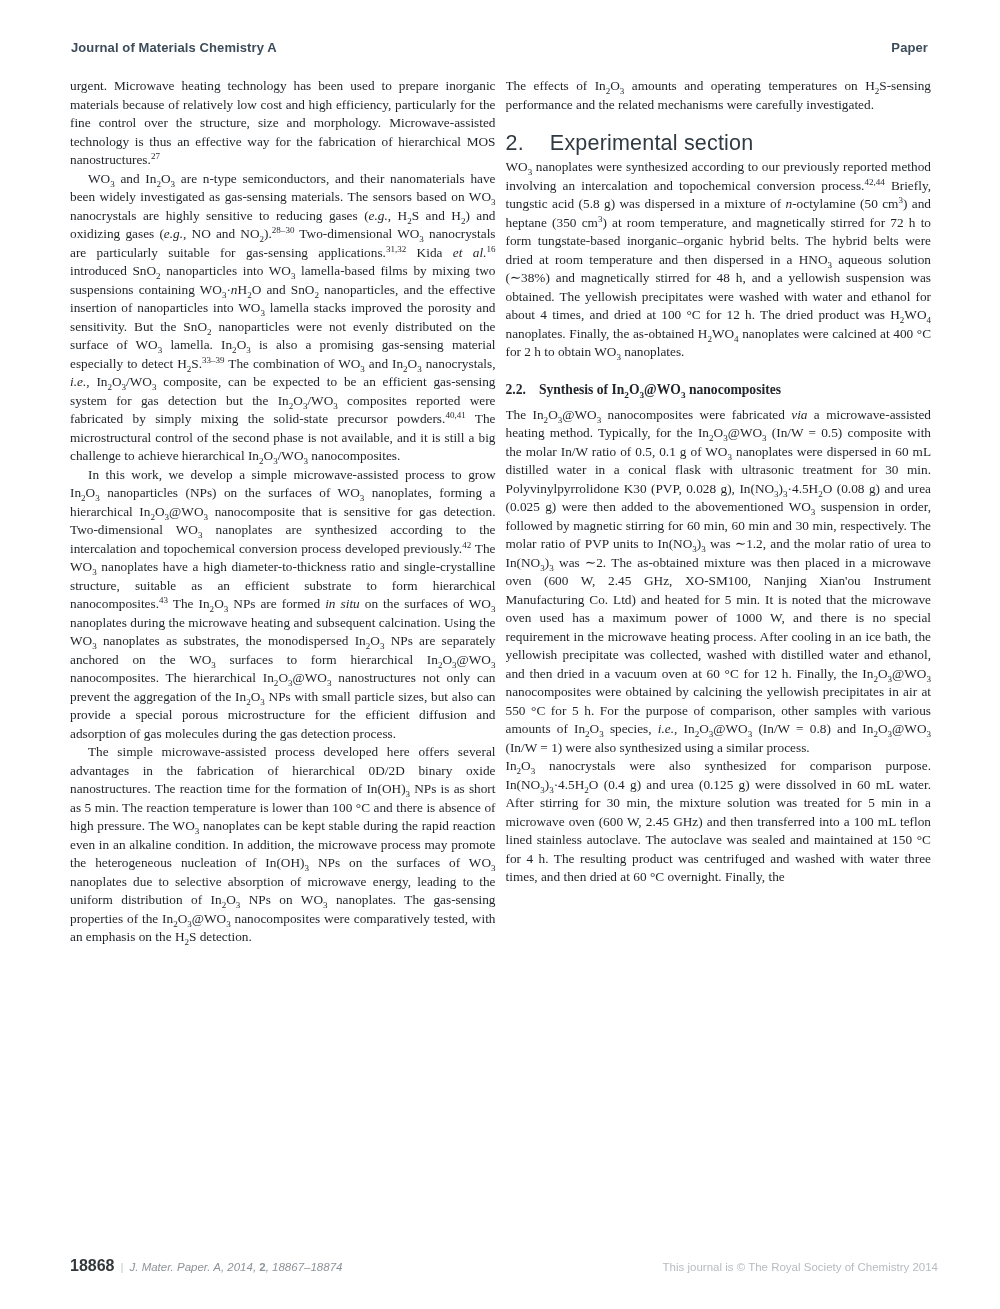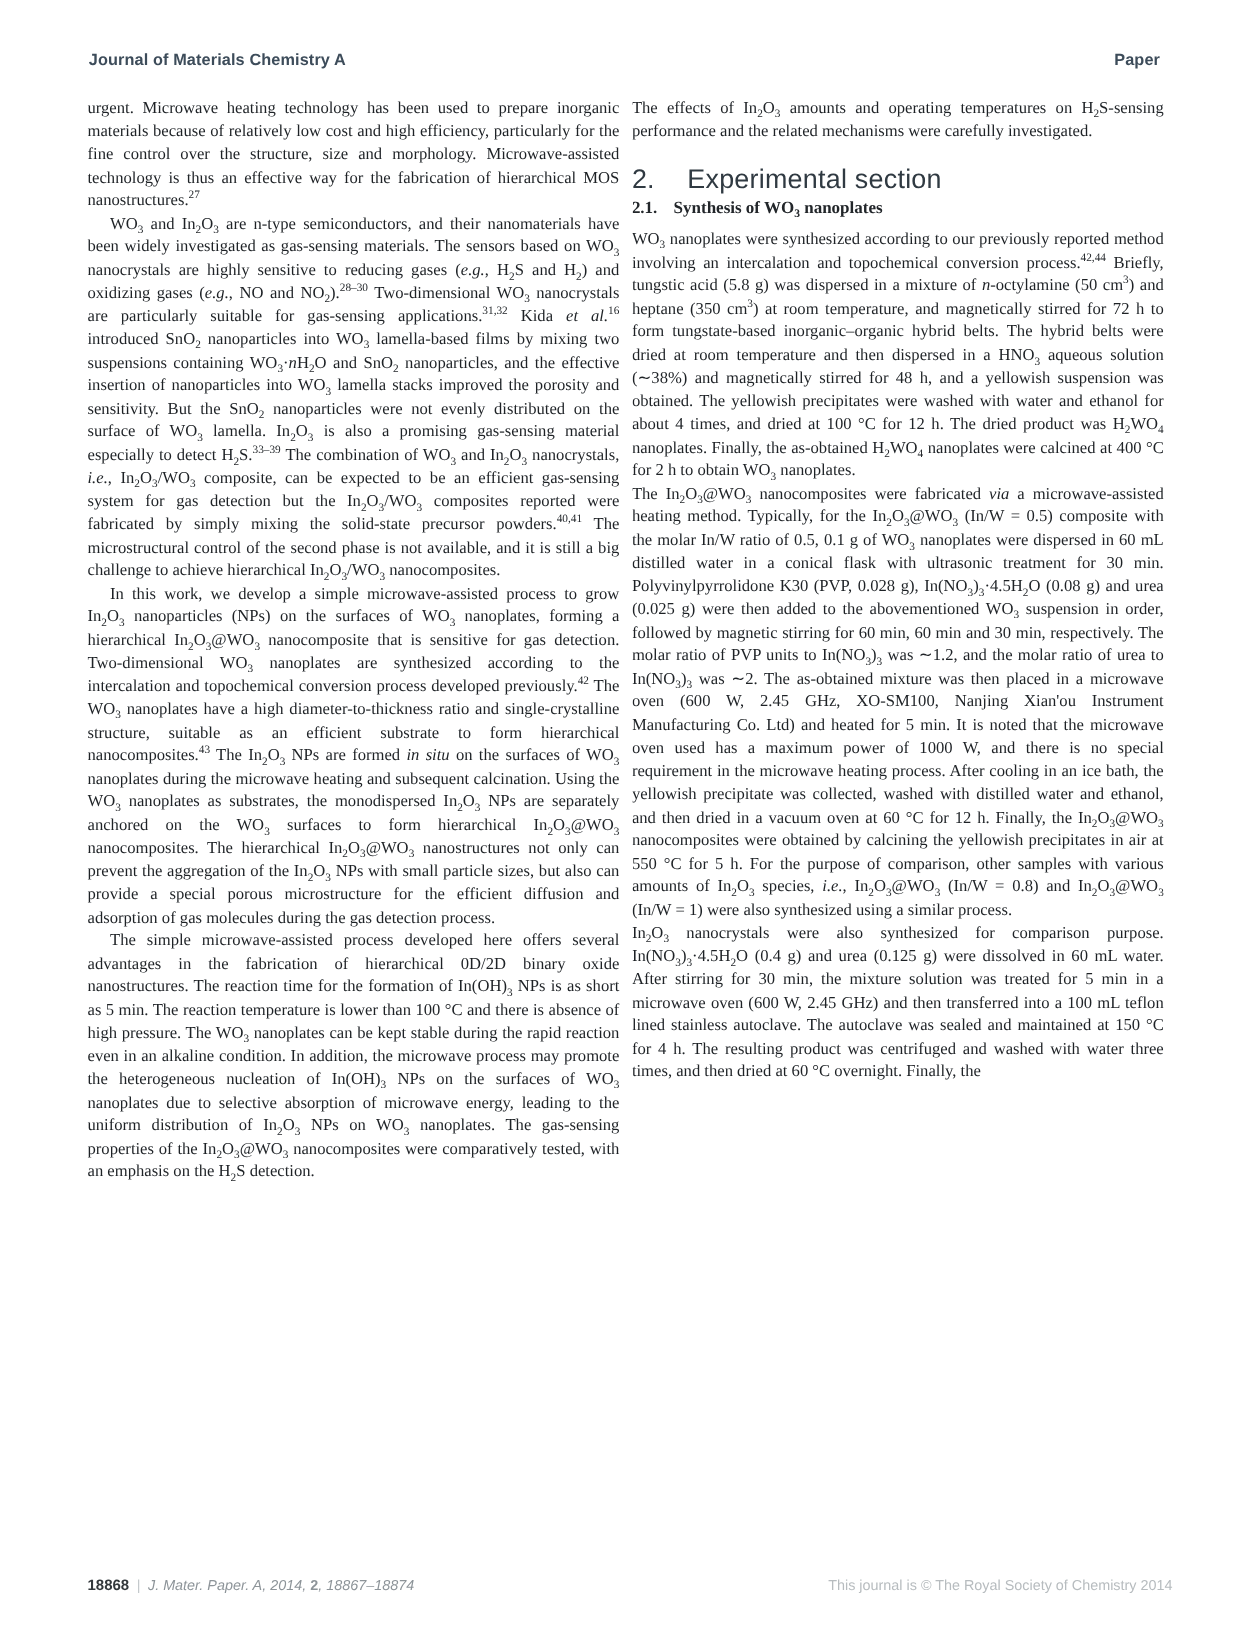--- a/index.html
+++ b/index.html
@@ -83,21 +83,21 @@
     display: flex;
     justify-content: space-between;
     align-items: baseline;
     font-family: "Liberation Sans", sans-serif;
     font-size: 11.5px;
   }
   .footer-left { color: var(--footer-muted); }
   .footer-left .page-num {
     font-weight: bold;
     color: var(--footer-dark);
-    font-size: 12px;
+    font-size: 16px;
     margin-right: 6px;
   }
   .footer-left .sep { margin-right: 6px; color: #c3c8cb; }
   .footer-left .citation { font-style: italic; }
   .footer-left .citation b { font-style: normal; }
   .footer-right { color: var(--footer-light); }
 </style>
 </head>
 <body>
 
@@ -117,25 +117,25 @@
       <p class="para indent">The simple microwave-assisted process developed here offers several advantages in the fabrication of hierarchical 0D/2D binary oxide nanostructures. The reaction time for the formation of In(OH)<sub>3</sub> NPs is as short as 5 min. The reaction temperature is lower than 100 °C and there is absence of high pressure. The WO<sub>3</sub> nanoplates can be kept stable during the rapid reaction even in an alkaline condition. In addition, the microwave process may promote the heterogeneous nucleation of In(OH)<sub>3</sub> NPs on the surfaces of WO<sub>3</sub> nanoplates due to selective absorption of microwave energy, leading to the uniform distribution of In<sub>2</sub>O<sub>3</sub> NPs on WO<sub>3</sub> nanoplates. The gas-sensing properties of the In<sub>2</sub>O<sub>3</sub>@WO<sub>3</sub> nanocomposites were comparatively tested, with an emphasis on the H<sub>2</sub>S detection.</p>
     </section>
 
     <section class="col">
       <p class="para">The effects of In<sub>2</sub>O<sub>3</sub> amounts and operating temperatures on H<sub>2</sub>S-sensing performance and the related mechanisms were carefully investigated.</p>
 
       <h2 class="section-heading">
         <span class="sec-num">2.</span><span class="sec-title">Experimental section</span>
       </h2>
 
-      <h3 class="subsection-heading">
-        <span class="sub-num">2.1.</span><span class="sub-title">Synthesis of WO<sub>3</sub> nanoplates</span>
-      </h3>
       <p class="para">WO<sub>3</sub> nanoplates were synthesized according to our previously reported method involving an intercalation and topochemical conversion process.<sup>42,44</sup> Briefly, tungstic acid (5.8 g) was dispersed in a mixture of <i>n</i>-octylamine (50 cm<sup>3</sup>) and heptane (350 cm<sup>3</sup>) at room temperature, and magnetically stirred for 72 h to form tungstate-based inorganic–organic hybrid belts. The hybrid belts were dried at room temperature and then dispersed in a HNO<sub>3</sub> aqueous solution (∼38%) and magnetically stirred for 48 h, and a yellowish suspension was obtained. The yellowish precipitates were washed with water and ethanol for about 4 times, and dried at 100 °C for 12 h. The dried product was H<sub>2</sub>WO<sub>4</sub> nanoplates. Finally, the as-obtained H<sub>2</sub>WO<sub>4</sub> nanoplates were calcined at 400 °C for 2 h to obtain WO<sub>3</sub> nanoplates.</p>
 
+      <h3 class="subsection-heading later">
+        <span class="sub-num">2.2.</span><span class="sub-title">Synthesis of In<sub>2</sub>O<sub>3</sub>@WO<sub>3</sub> nanocomposites</span>
+      </h3>
       <p class="para">The In<sub>2</sub>O<sub>3</sub>@WO<sub>3</sub> nanocomposites were fabricated <i>via</i> a microwave-assisted heating method. Typically, for the In<sub>2</sub>O<sub>3</sub>@WO<sub>3</sub> (In/W = 0.5) composite with the molar In/W ratio of 0.5, 0.1 g of WO<sub>3</sub> nanoplates were dispersed in 60 mL distilled water in a conical flask with ultrasonic treatment for 30 min. Polyvinylpyrrolidone K30 (PVP, 0.028 g), In(NO<sub>3</sub>)<sub>3</sub>·4.5H<sub>2</sub>O (0.08 g) and urea (0.025 g) were then added to the abovementioned WO<sub>3</sub> suspension in order, followed by magnetic stirring for 60 min, 60 min and 30 min, respectively. The molar ratio of PVP units to In(NO<sub>3</sub>)<sub>3</sub> was ∼1.2, and the molar ratio of urea to In(NO<sub>3</sub>)<sub>3</sub> was ∼2. The as-obtained mixture was then placed in a microwave oven (600 W, 2.45 GHz, XO-SM100, Nanjing Xian'ou Instrument Manufacturing Co. Ltd) and heated for 5 min. It is noted that the microwave oven used has a maximum power of 1000 W, and there is no special requirement in the microwave heating process. After cooling in an ice bath, the yellowish precipitate was collected, washed with distilled water and ethanol, and then dried in a vacuum oven at 60 °C for 12 h. Finally, the In<sub>2</sub>O<sub>3</sub>@WO<sub>3</sub> nanocomposites were obtained by calcining the yellowish precipitates in air at 550 °C for 5 h. For the purpose of comparison, other samples with various amounts of In<sub>2</sub>O<sub>3</sub> species, <i>i.e.</i>, In<sub>2</sub>O<sub>3</sub>@WO<sub>3</sub> (In/W = 0.8) and In<sub>2</sub>O<sub>3</sub>@WO<sub>3</sub> (In/W = 1) were also synthesized using a similar process.</p>
 
       <p class="para">In<sub>2</sub>O<sub>3</sub> nanocrystals were also synthesized for comparison purpose. In(NO<sub>3</sub>)<sub>3</sub>·4.5H<sub>2</sub>O (0.4 g) and urea (0.125 g) were dissolved in 60 mL water. After stirring for 30 min, the mixture solution was treated for 5 min in a microwave oven (600 W, 2.45 GHz) and then transferred into a 100 mL teflon lined stainless autoclave. The autoclave was sealed and maintained at 150 °C for 4 h. The resulting product was centrifuged and washed with water three times, and then dried at 60 °C overnight. Finally, the</p>
     </section>
 
   </main>
 
   <footer class="page-footer">
     <div class="footer-left">
       <span class="page-num">18868</span><span class="sep">|</span><span class="citation"><i>J. Mater. Paper. A</i>, 2014, <b>2</b>, 18867–18874</span>

